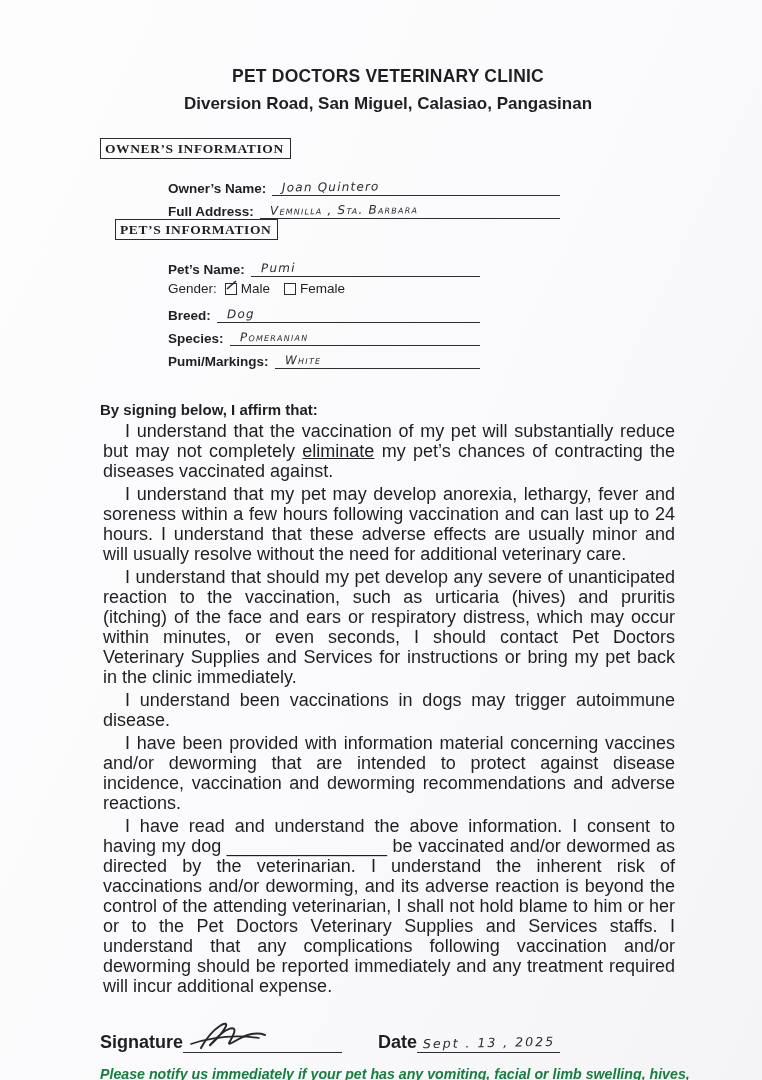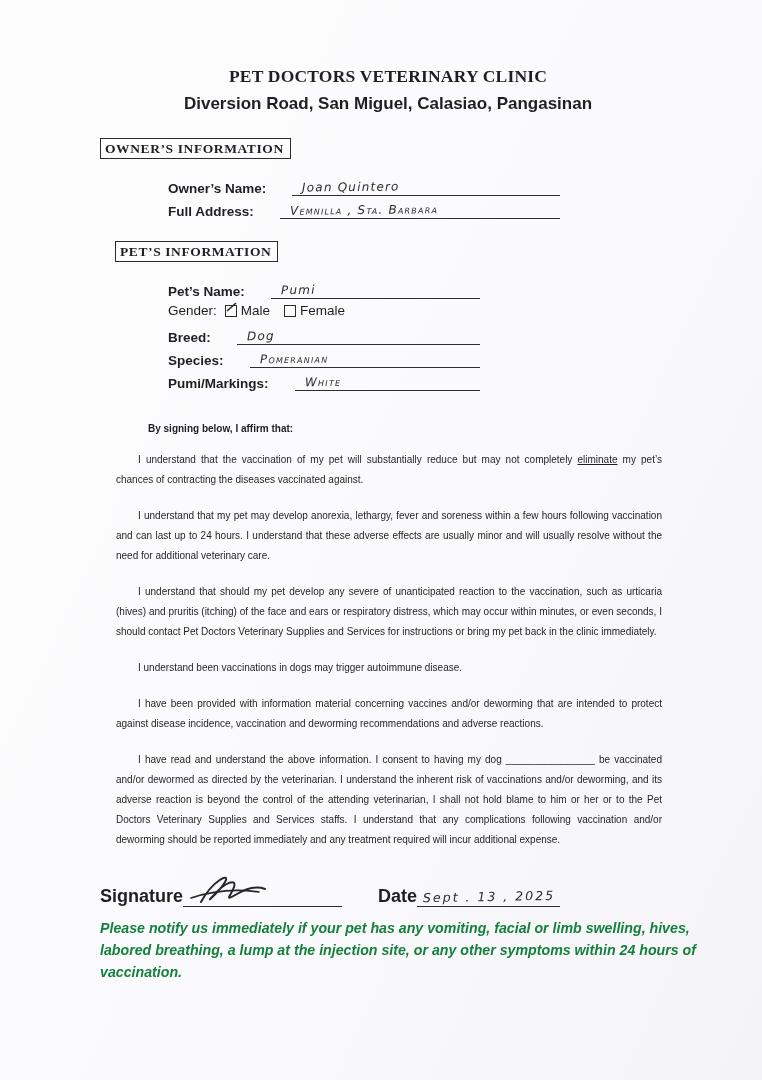--- a/index.html
+++ b/index.html
@@ -7,58 +7,58 @@
     width:762px;height:1080px;
     background:linear-gradient(115deg,#fdfdfe 0%,#fafafc 55%,#f4f4f7 100%);
     font-family:"Liberation Sans",sans-serif;
     color:#1f1f23;
     overflow:hidden;
     position:relative;
   }
   .sheet{position:absolute;inset:0;padding:66px 86px 0 100px;box-sizing:border-box;}
   
   .hdr{text-align:center;margin-bottom:24px;}
-  .hdr .title{font-size:17.5px;font-weight:bold;letter-spacing:.2px;font-family:Liberation Serif, serif;}
+  .hdr .title{font-size:17.5px;font-weight:bold;letter-spacing:.2px;}
   .hdr .subtitle{font-size:17px;font-weight:bold;margin-top:7px;}
   
   .secbox{
     display:inline-block;
     font-family:"Liberation Serif",serif;
     font-weight:bold;font-size:13.5px;letter-spacing:.6px;
     border:1.6px solid #2b2b2b;
     padding:2px 6px 1px 4px;
     background:rgba(255,255,255,.4);
   }
   .owner-sec{margin-top:12px;}
   .fields{margin:14px 0 0 68px;width:392px;}
   .fields.pet{width:312px;}
-  .frow{display:flex;align-items:flex-end;height:23px;gap:20px;}
+  .frow{display:flex;align-items:flex-end;height:23px;}
   .flabel{font-weight:bold;font-size:13.5px;white-space:nowrap;padding-right:6px;}
   .fline{flex:1;border-bottom:1.6px solid #2e2e2e;position:relative;height:19px;}
   .hw{
     font-family:"DejaVu Sans",sans-serif;
     font-style:italic;
     font-size:12px;color:#2b2b31;
     letter-spacing:1.2px;
     position:absolute;left:10px;bottom:1px;
     white-space:nowrap;
     transform:rotate(-.6deg);
   }
   .hw.caps{font-variant:small-caps;}
   
   .grow{display:flex;align-items:center;height:23px;font-weight:normal;font-size:13.5px;}
   .cbx{width:10px;height:10px;border:1.4px solid #2b2b2b;display:inline-block;position:relative;margin:0 4px 0 8px;background:#fff;}
   .cbx .tick{position:absolute;left:-2px;top:-7px;}
   .gspace{width:6px;}
   
   .affirm{margin-top:32px;width:578px;}
-  .affirm-head{font-weight:bold;font-size:10px;margin-bottom:2px;margin-left:48px;}
+  .affirm-head{font-weight:bold;font-size:15px;margin-bottom:2px;}
   .affirm p{
-    margin:16px;text-align:justify;
-    font-size:10px;line-height:20px;
+    margin:3px;text-align:justify;
+    font-size:18px;line-height:20px;
     text-indent:22px;
   }
   .affirm p span.u{text-decoration:underline;text-indent:0;}
   
   .sigrow{display:flex;align-items:flex-end;margin-top:34px;width:460px;}
   .siglabel,.datelabel{font-weight:bold;font-size:18px;white-space:nowrap;}
   .sigline{width:178px;border-bottom:1.6px solid #2e2e2e;position:relative;height:22px;margin-right:36px;}
   .dateline{width:160px;border-bottom:1.6px solid #2e2e2e;position:relative;height:22px;}
   .sig-svg{position:absolute;left:4px;bottom:-6px;}
   .datehw{position:absolute;left:6px;bottom:2px;font-family:"DejaVu Sans",sans-serif;font-style:italic;font-size:12.5px;letter-spacing:2px;color:#2b2b31;white-space:nowrap;transform:rotate(-1deg);}
@@ -92,21 +92,21 @@
         </span>
     </div>
     <div class="frow">
       <span class="flabel">Full Address:</span>
       <span class="fline">
           <span class="hw caps">Vemnilla , Sta. Barbara</span>
         </span>
     </div>
   </div>
 
-  <div style="margin-top:22px;padding-left:15px;">
+  <div style="padding-left:15px;">
     <span class="secbox">PET’S  INFORMATION</span>
   </div>
 
   <div class="fields pet">
     <div class="frow">
       <span class="flabel">Pet’s Name:</span>
       <span class="fline">
           <span class="hw">Pumi</span>
         </span>
     </div>

